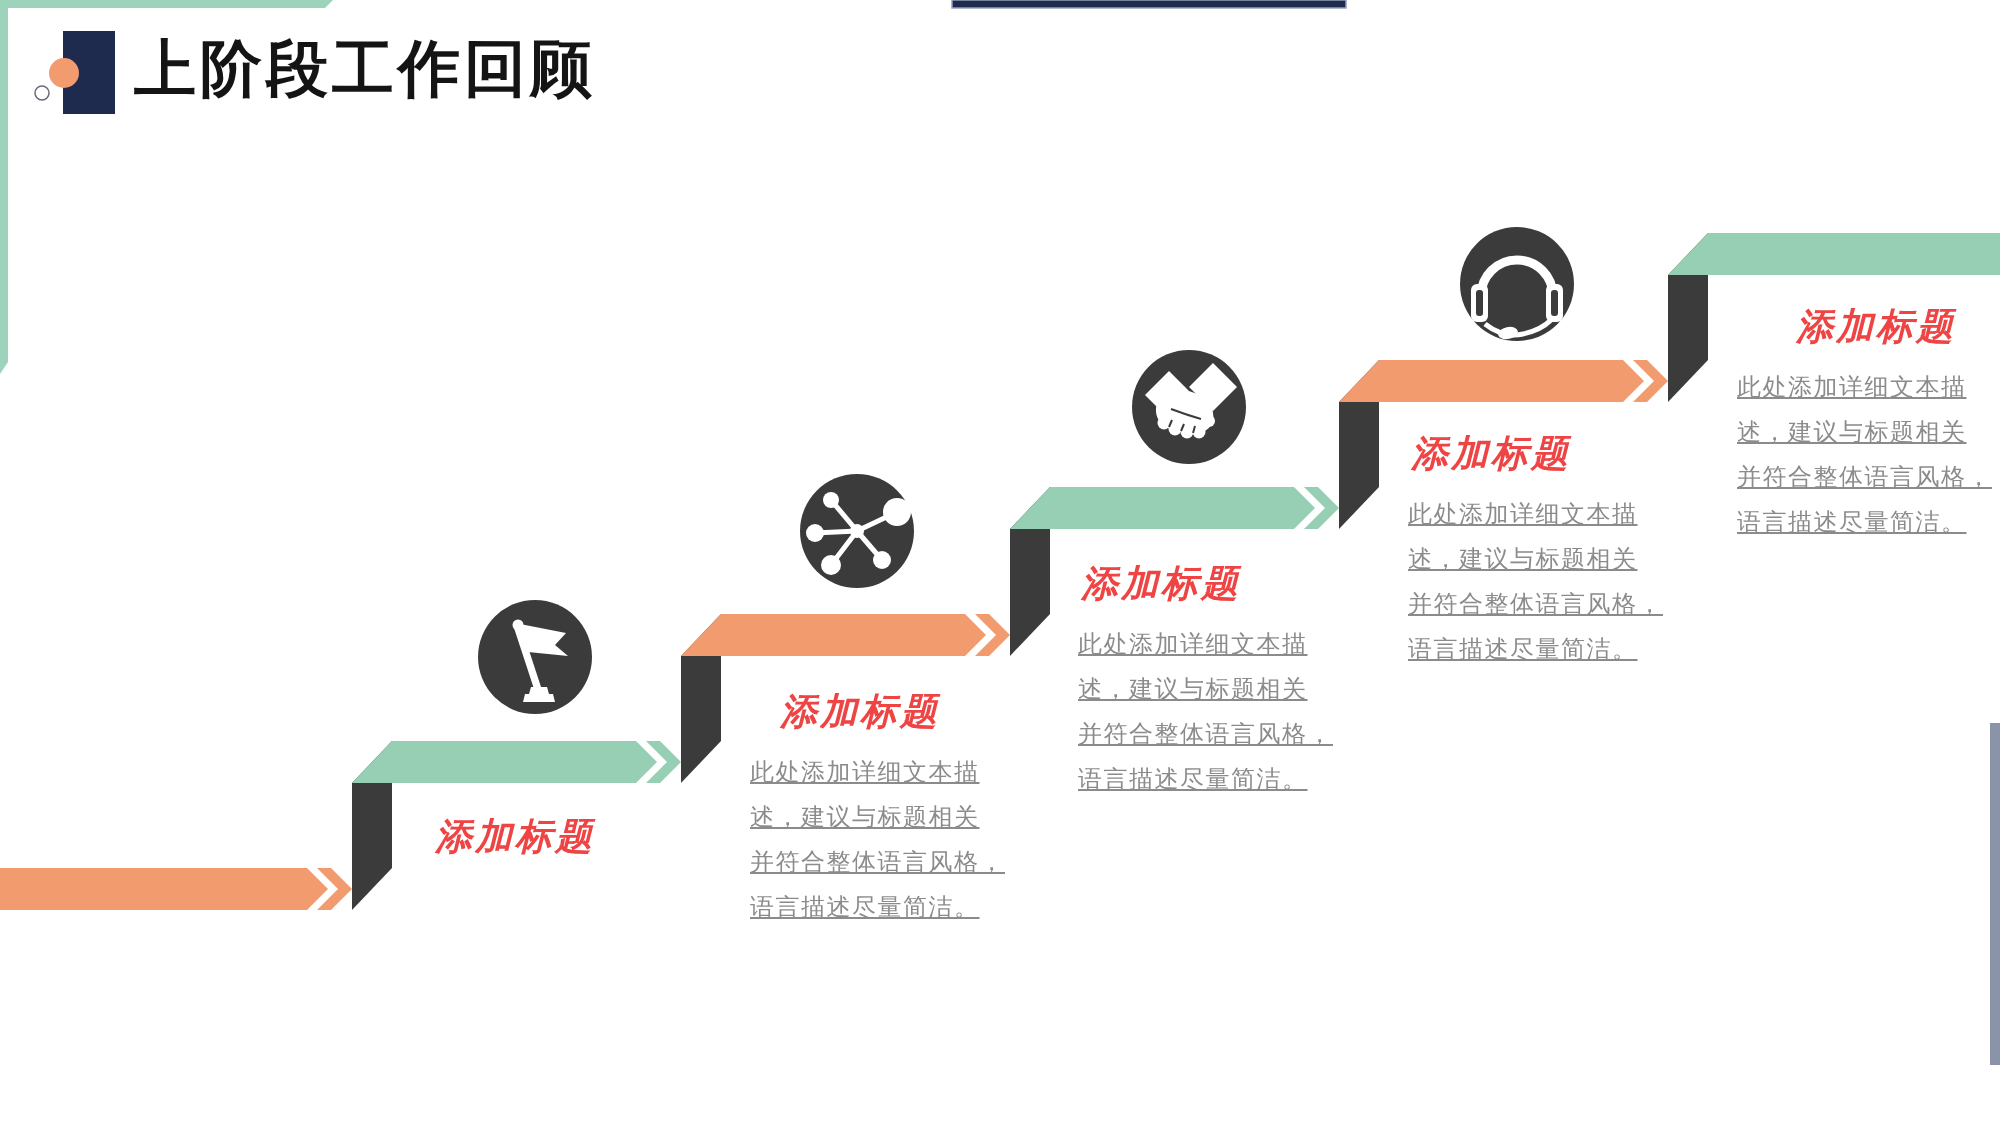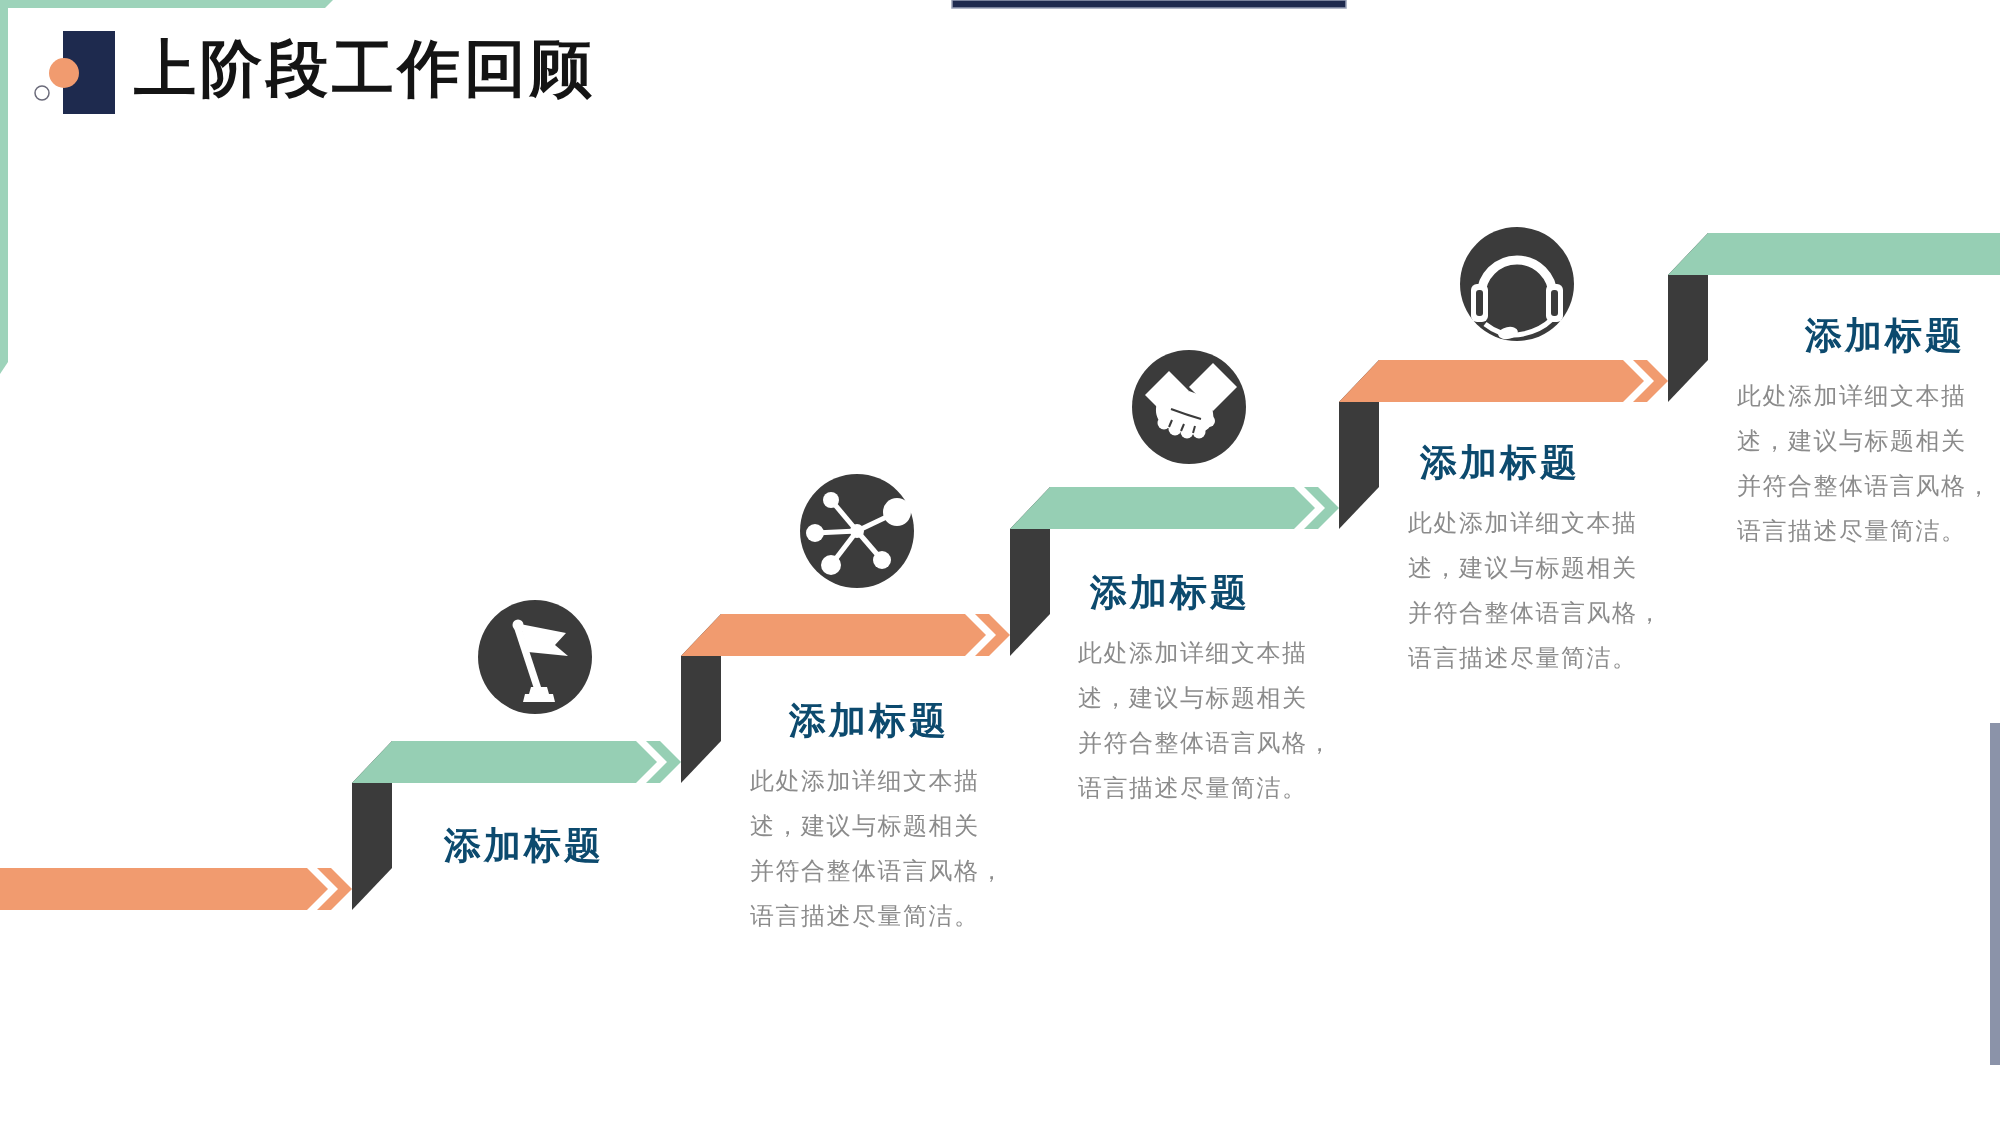--- a/index.html
+++ b/index.html
@@ -13,26 +13,26 @@
   svg.bg{position:absolute;left:0;top:0;width:2000px;height:1125px;}
 
   .slide-title{
     position:absolute;left:134px;top:36px;margin:0;
     font-size:62px;font-weight:bold;color:#141414;
     letter-spacing:4px;line-height:66px;white-space:nowrap;
   }
 
   .block{position:absolute;}
   .block h3{
-    margin:12px;font-size:37px;line-height:46px;font-weight:bold;
-    color:#0c4a6e;letter-spacing:3px;white-space:nowrap;
+    margin:3px;font-size:37px;line-height:46px;font-weight:bold;
+    color:#ef4444;letter-spacing:3px;white-space:nowrap;font-style:italic;
   }
   .block p{
     margin:14px 0 0 0;font-size:24px;line-height:45px;color:#8B8B8B;
-    letter-spacing:1.5px;white-space:pre-line;
+    letter-spacing:1.5px;white-space:pre-line;text-decoration:underline;
   }
   .b1{left:418px;top:811px;} .b1 h3{padding-left:14px;}
   .b2{left:750px;top:686px;} .b2 h3{padding-left:27px;}
   .b3{left:1078px;top:558px;} .b3 h3{padding-left:0;}
   .b4{left:1408px;top:428px;} .b4 h3{padding-left:0;}
   .b5{left:1737px;top:301px;} .b5 h3{padding-left:56px;}
 </style>
 </head>
 <body>
 

